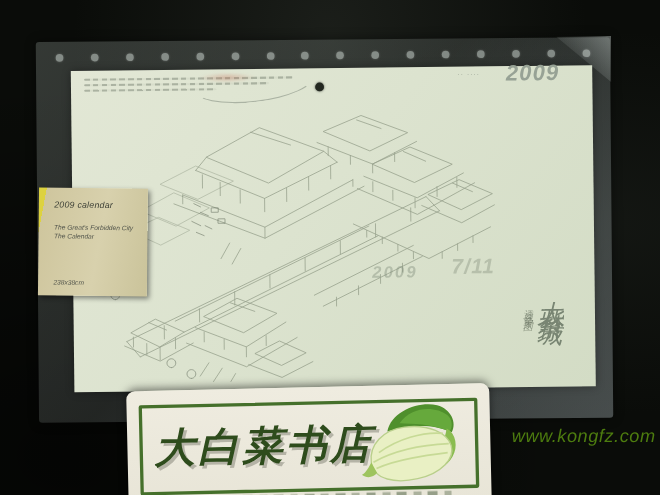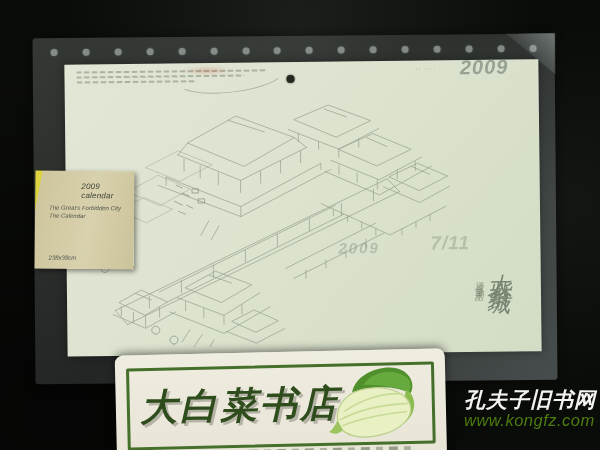--- a/index.html
+++ b/index.html
@@ -62,42 +62,42 @@
     position:absolute;right:30px;top:-4px;
     color:#97a295;font-size:20px;letter-spacing:1px;font-weight:bold;
   }
   .year-dots{position:absolute;right:102px;top:5px;color:rgba(128,138,126,.75);font-size:6px;letter-spacing:1px;}
   .hang-hole{position:absolute;left:222px;top:13px;width:8px;height:8px;border-radius:50%;
     background:#232820;box-shadow:0 0 2px rgba(20,24,18,.8);}
   .drawing{position:absolute;left:22px;top:40px;width:362px;height:244px;}
 
   .ghost-year{position:absolute;left:272px;top:178px;font-size:15px;letter-spacing:2px;
     color:rgba(125,138,120,.40);font-weight:bold;}
-  .ghost-date{position:absolute;left:364px;top:172px;font-size:19px;letter-spacing:1px;
+  .ghost-date{position:absolute;left:344px;top:172px;font-size:19px;letter-spacing:1px;
     color:rgba(128,140,122,.38);font-weight:bold;text-align:center;}
 
   .calligraphy{
     position:absolute;right:26px;top:196px;height:150px;
     writing-mode:vertical-rl;font-family:"DejaVu Serif",serif;
     font-size:23px;letter-spacing:6px;color:#6f7c6a;opacity:.9;
   }
   .calligraphy-sub{
     position:absolute;right:56px;top:214px;height:110px;
     writing-mode:vertical-rl;font-family:"DejaVu Serif",serif;
     font-size:9px;letter-spacing:3px;color:rgba(108,120,102,.62);
   }
 
   
   .note{
     position:absolute;left:35px;top:171px;width:99px;height:98px;z-index:5;
     transform:rotate(.6deg);
     background:linear-gradient(100deg,#ddd23f 0 7px,#cfc69e 7px,#d8d1ad 55%,#cac39a 100%);
     box-shadow:2px 2px 5px rgba(0,0,0,.45);
   }
-  .note-title{position:absolute;left:14px;top:11px;font-size:8px;color:#3e4137;letter-spacing:.2px;margin-left:32px;}
+  .note-title{position:absolute;left:14px;top:11px;font-size:8px;color:#3e4137;letter-spacing:.2px;}
   .note-line{position:absolute;left:14px;font-size:6px;color:#50534a;line-height:8px;}
   .nl1{top:33px;} .nl2{top:41px;}
   .note-size{position:absolute;left:14px;top:84px;font-size:6px;color:#50534a;}
 
   
   .card{
     position:absolute;left:116px;top:352px;width:330px;height:120px;z-index:6;
     transform:rotate(-1.3deg);
     background:linear-gradient(180deg,#efece0,#e7e4d6);
     border-radius:8px 8px 0 0;
@@ -261,17 +261,16 @@
         <path d="M84,30 C92,36 92,48 86,56 C80,64 70,68 62,68 C72,56 80,42 84,30 Z" fill="#8abc50"></path>
         <path d="M12,52 C12,36 26,24 46,24 C68,24 84,34 86,46 C88,58 74,70 52,72 C32,74 12,68 12,52 Z" fill="#e9f0c4" stroke="#b9cf8b" stroke-width="1.2"></path>
         <path d="M14,52 C34,44 60,42 84,44 M16,58 C36,52 62,52 82,52 M20,44 C38,34 62,30 80,34" stroke="#c7da96" stroke-width="1.6" fill="none"></path>
         <path d="M12,52 C8,58 4,62 2,62 C6,66 12,66 16,62 Z" fill="#9ec45e"></path>
       </g>
     </svg>
     <div class="card-subrow"></div>
   </div>
 
   <div class="wm">
-    <div class="wm-name">孔夫子旧书网</div>
     <div class="wm-url">www.kongfz.com</div>
   </div>
 
 </div>
 
 </body></html>

